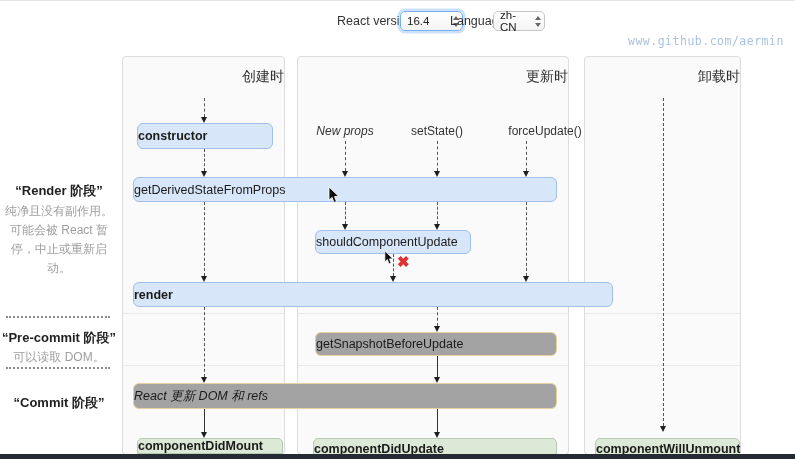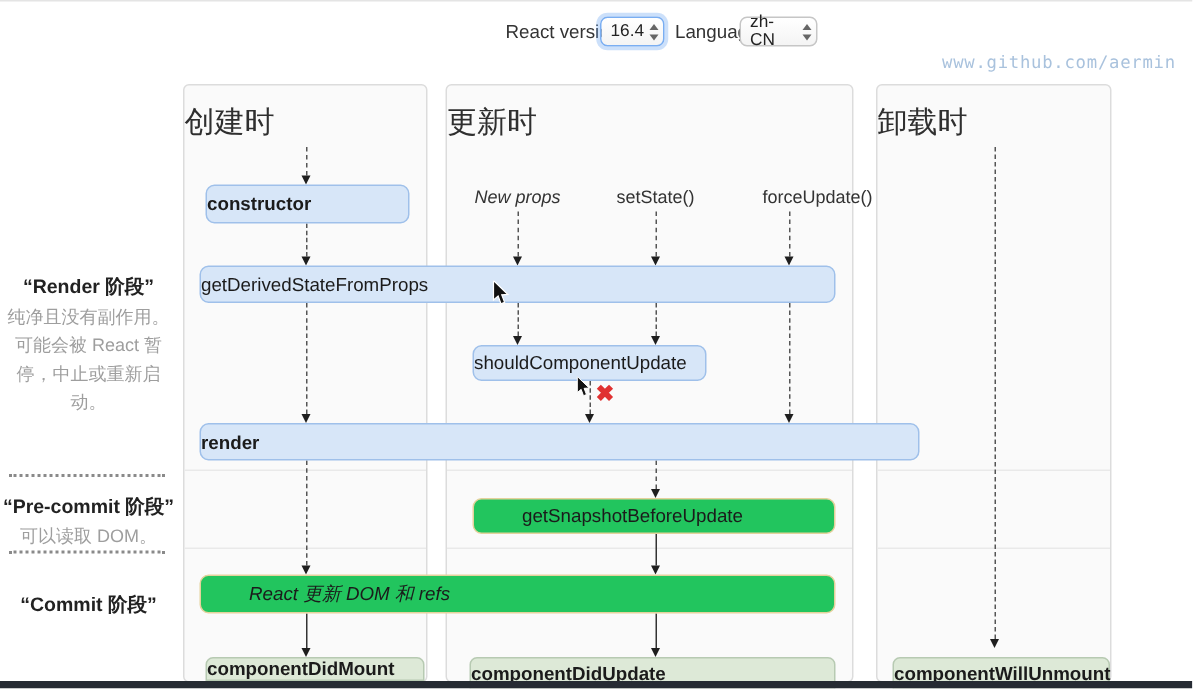--- a/index.html
+++ b/index.html
@@ -11,56 +11,56 @@
   .select.focused { border:1px solid #7aaef2; box-shadow:0 0 0 2.5px rgba(110,165,240,.35); }
   .stepper { display:flex; flex-direction:column; align-items:center; line-height:4px; margin-left:4px; }
   .stepper i { width:0; height:0; border:3px solid transparent; display:block; }
   .stepper .up { border-bottom:4px solid #666; margin-bottom:1.5px; }
   .stepper .dn { border-top:4px solid #666; margin-top:1.5px; }
 
   .watermark { position:absolute; left:628px; top:33px; font-family:"DejaVu Sans Mono", monospace; font-size:11.5px; letter-spacing:0.5px; color:#a9c2dd; }
 
   
   .col { position:absolute; top:55px; height:399px; background:#fafafa; border:1px solid #dcdcdc; border-radius:4px; box-sizing:border-box; }
-  .col-title { text-align:left; margin-top:11px; font-size:20px; color:#2f2f2f; }
+  .col-title { text-align:right; margin-top:11px; font-size:14px; color:#2f2f2f; }
   .sect { position:absolute; height:1px; background:#e9e9e9; }
 
   
   .ph-title { position:absolute; left:0; width:118px; text-align:center; font-size:13px; font-weight:bold; color:#222; }
   .ph-desc { position:absolute; left:0; width:118px; text-align:center; font-size:12px; color:#9e9e9e; line-height:19px; }
   .dotsep { position:absolute; left:6px; width:104px; height:0; border-top:2px dotted #8a8a8a; }
 
   
   .vl { position:absolute; width:0; }
   .vl.dash { border-left:1px dashed #555; }
   .vl.solid { border-left:1px solid #333; }
   .ah { position:absolute; width:0; height:0; border:3.5px solid transparent; border-top:6px solid #1e1e1e; transform:translateX(-50%); }
 
   
   .node { position:absolute; box-sizing:border-box; display:flex; align-items:center; justify-content:flex-start; font-size:12.5px; color:#1b1b1b; border-radius:6px; z-index:3; }
   .blue   { background:#d7e6f8; border:1px solid #9fc0ea; }
-  .yellow { background:#22c55e; border:1px solid #e4d29c;padding-left:32px; }
+  .yellow { background:#a3a3a3; border:1px solid #e4d29c; }
   .green  { background:#dde9d7; border:1px solid #b7cab2; }
   .bold { font-weight:bold; }
   .ital { font-style:italic; }
 
   .trigger { position:absolute; font-size:12px; color:#333; transform:translateX(-50%); white-space:nowrap; }
 
   .blocked-x { position:absolute; font-size:15px; font-weight:bold; color:#e03131; z-index:5; }
   .cursor { position:absolute; z-index:6; }
 
   .bottom-bar { position:absolute; left:0; width:795px; top:453px; height:6px; background:#262b33; z-index:7; }
 </style>
 </head>
 <body>
 
 <div class="stage">
 
   <span class="tb-label" style="left:337px;top:13px">React version</span>
-  <div class="select focused" style="left:400px;top:10px;width:43px">
+  <div class="select focused" style="left:400px;top:10px;width:63px">
     <span>16.4</span>
     <span class="stepper">
         <i class="up"></i>
         <i class="dn"></i>
       </span>
   </div>
   <span class="tb-label" style="left:450px;top:13px">Language</span>
   <div class="select" style="left:493px;top:10px;width:52px">
     <span>zh-CN</span>
     <span class="stepper">

